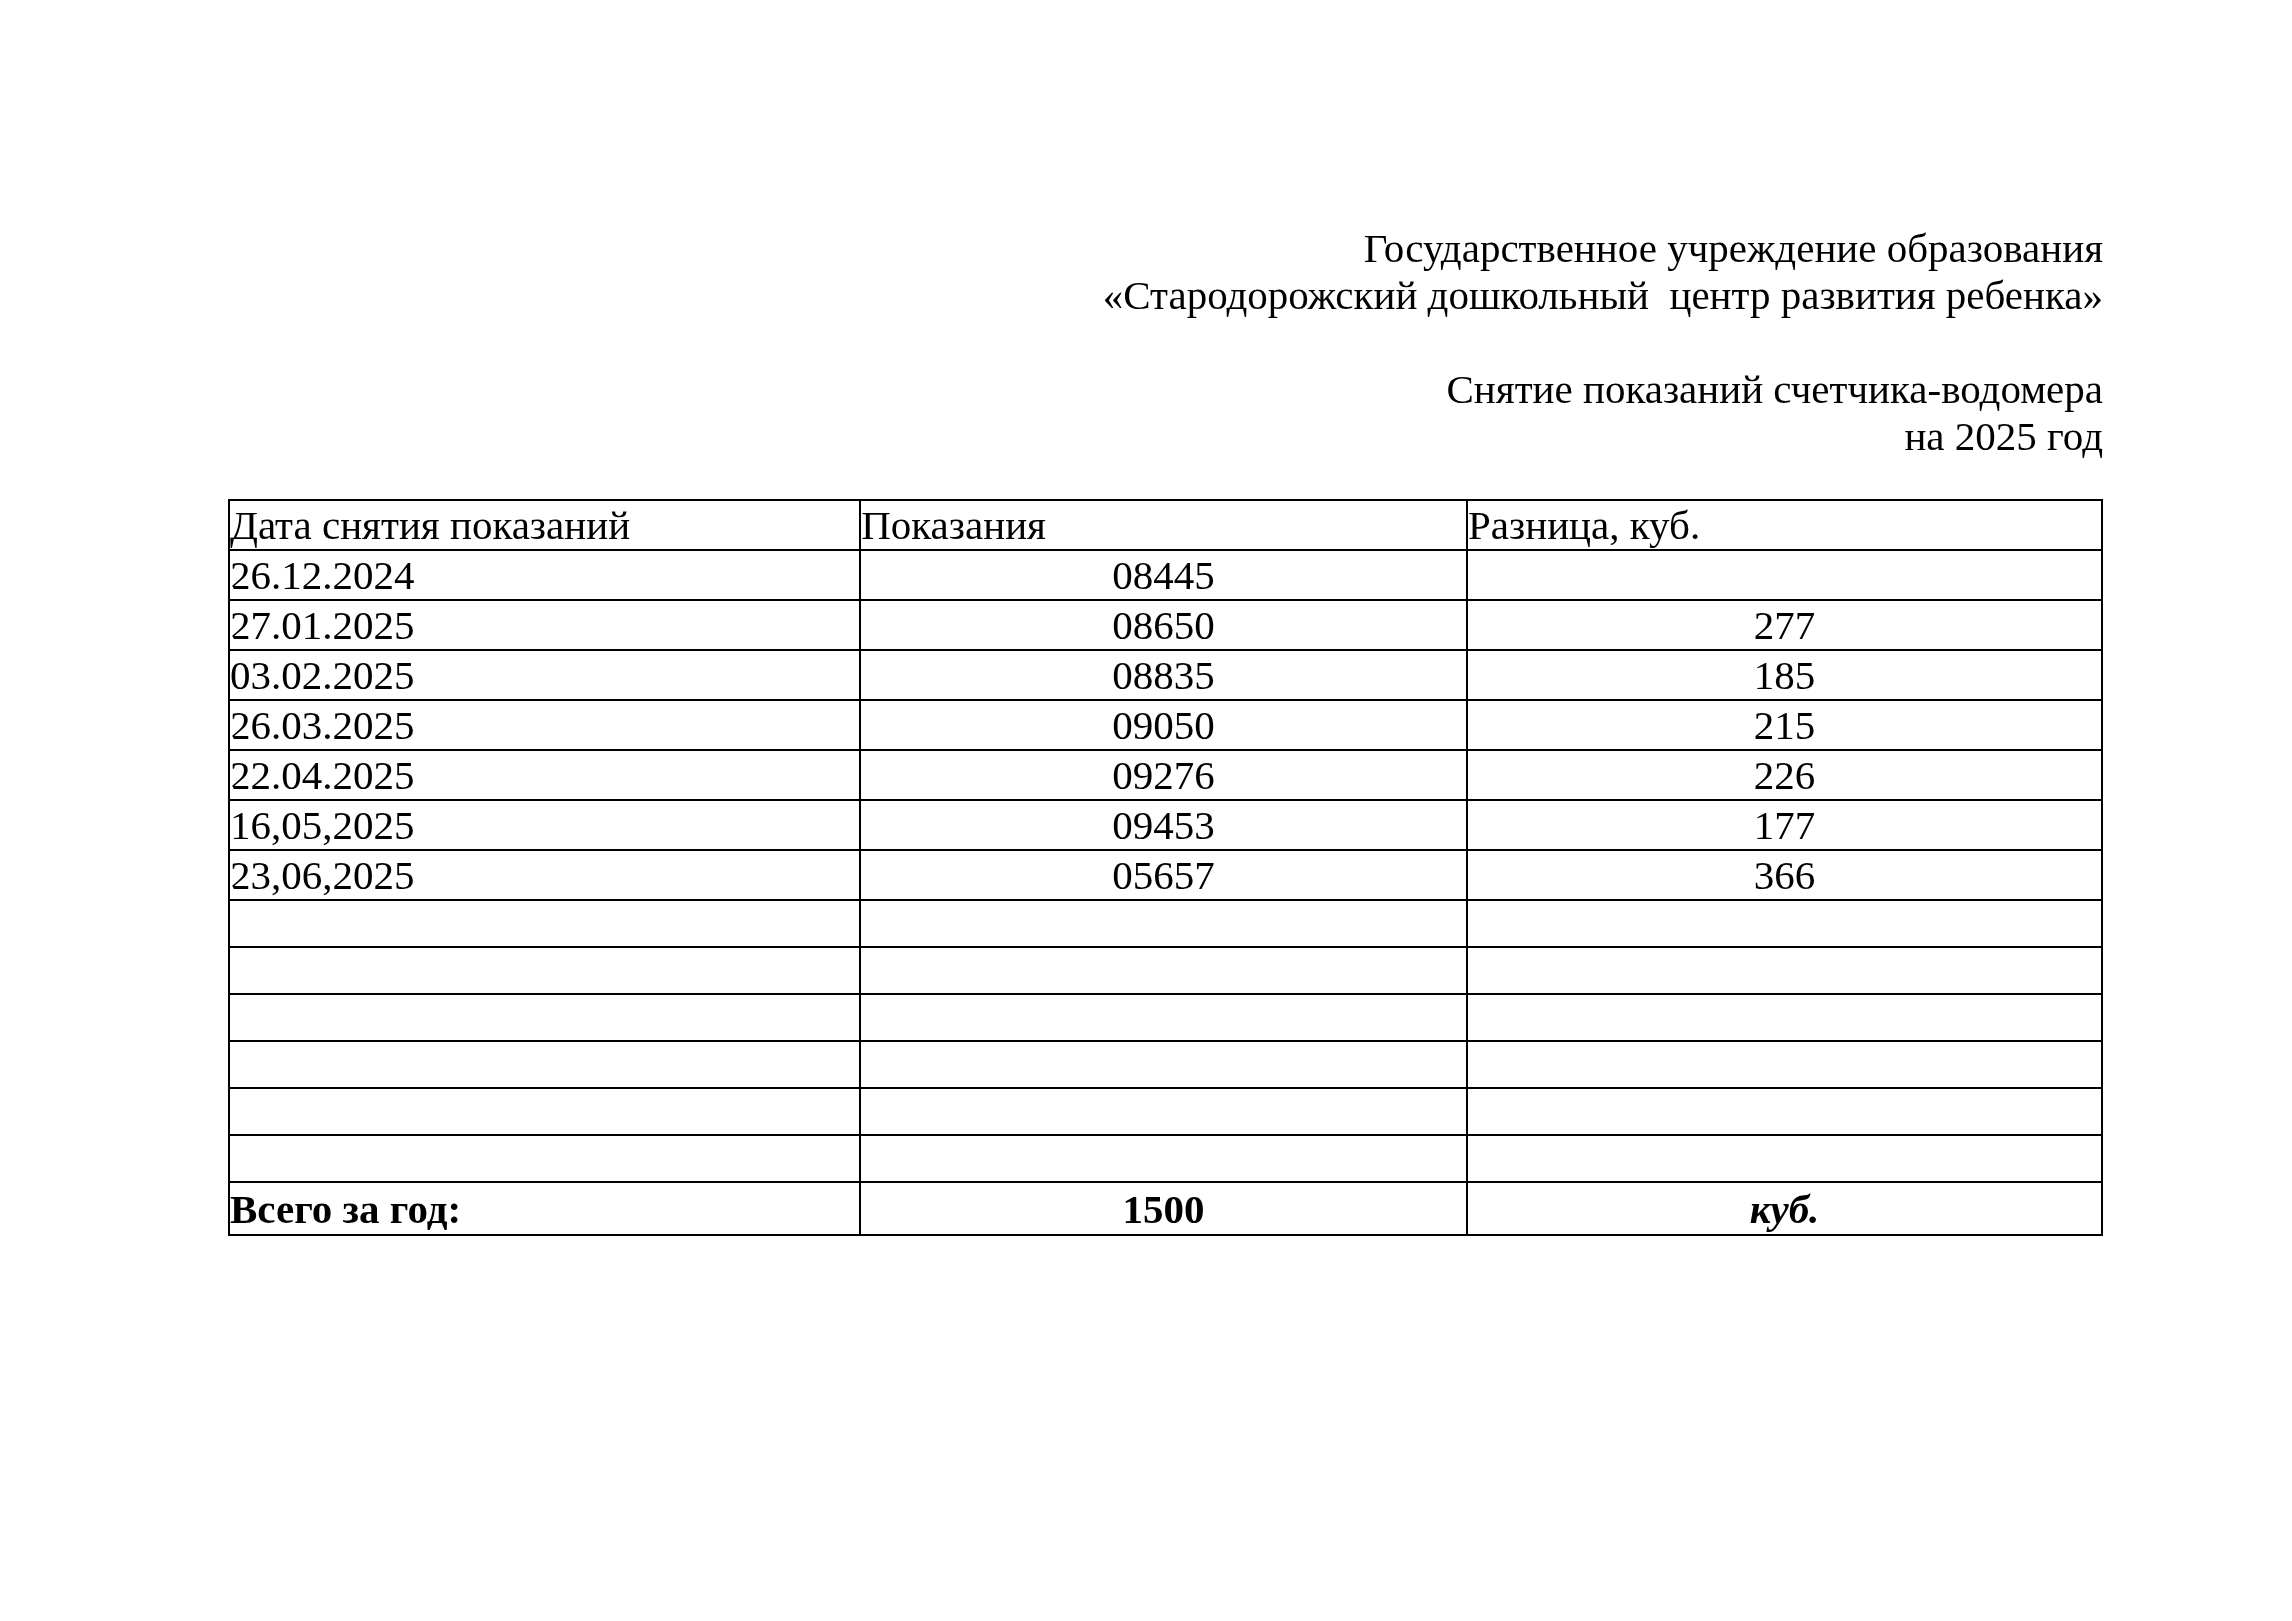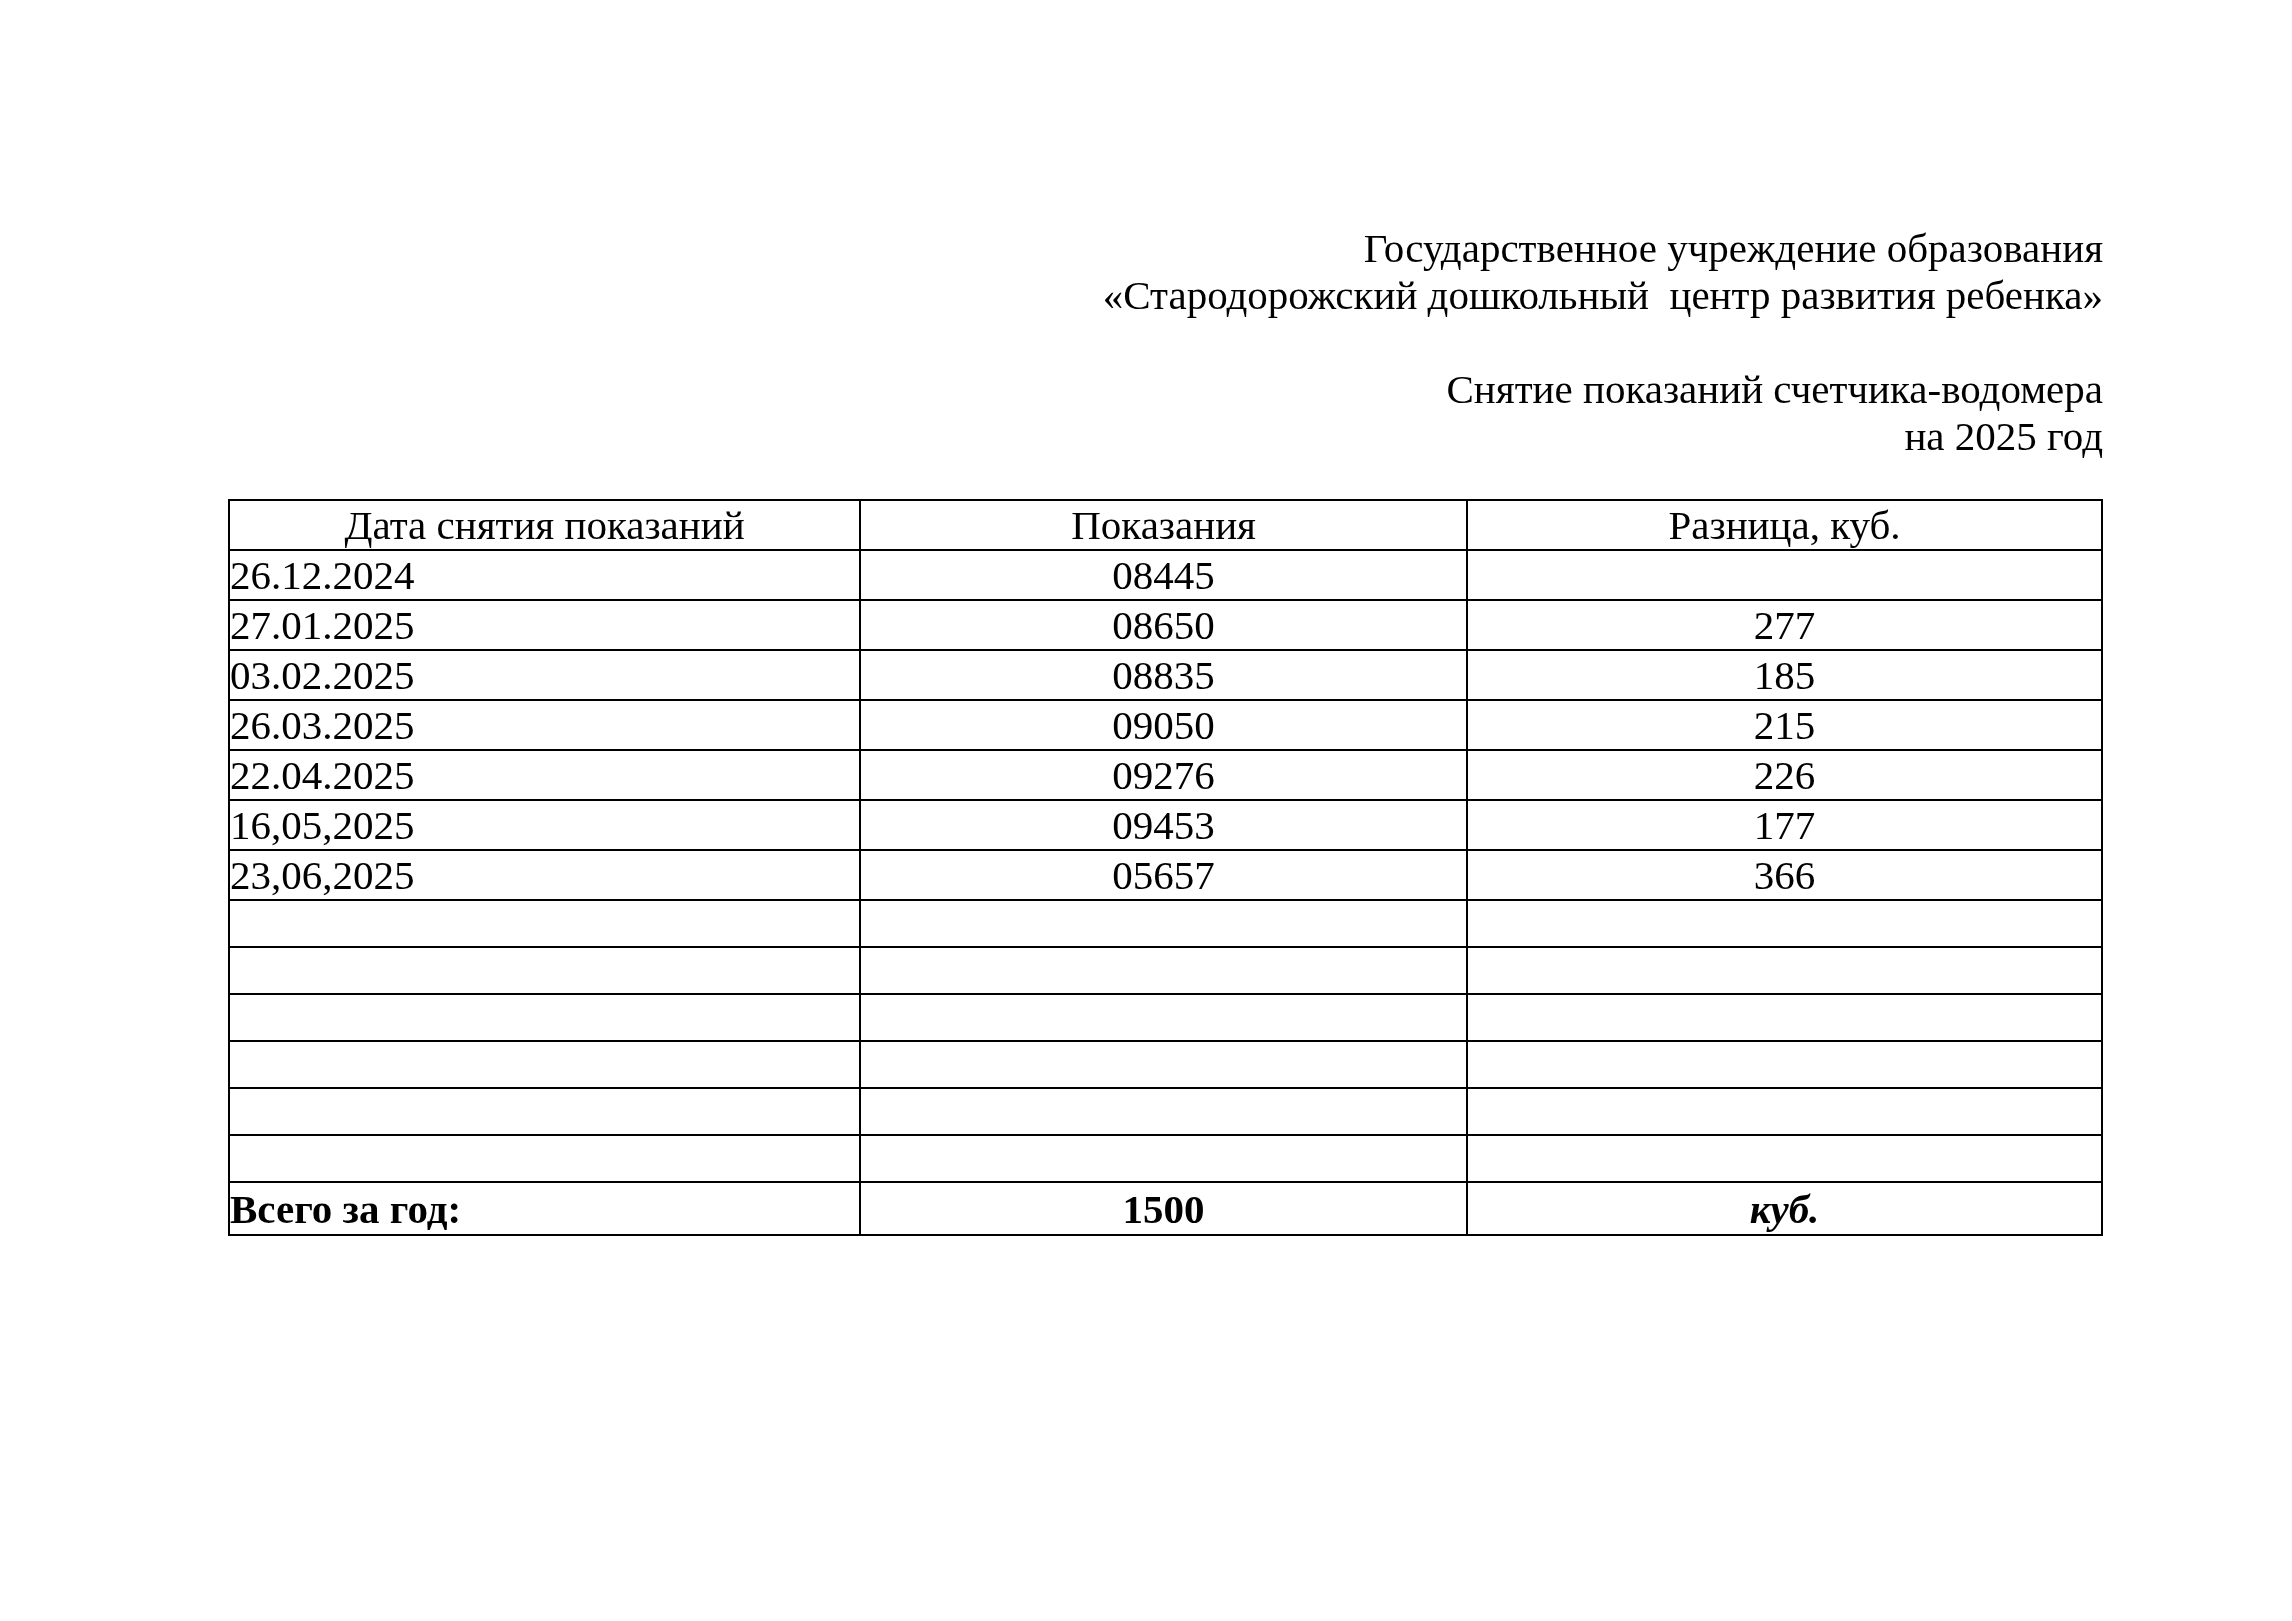--- a/index.html
+++ b/index.html
@@ -43,24 +43,24 @@
     border: 2px solid #000000;
     font-size: 41px;
     font-weight: normal;
     vertical-align: middle;
     padding: 0;
     overflow: hidden;
   }
   col.col-date    { width: 33.7%; }
   col.col-reading { width: 32.4%; }
   col.col-diff    { width: 33.9%; }
-  tr.header-row td { height: 44px; text-align: center; }
+  tr.header-row td { height: 44px; text-align: left; }
   tr.data-row td   { height: 44px; }
   tr.empty-row td  { height: 45px; }
-  td.cell-left   { text-align: left; padding-left: 13.7px; }
+  td.cell-left   { text-align: left; padding-left: 13.7px; border-radius: 21px; }
   td.cell-center { text-align: center; }
   tr.total-row td { height: 51px; font-weight: bold; }
   td.total-label { text-align: left; padding-left: 13.7px; font-size: 41px; }
   td.total-value { text-align: center; font-size: 51px; }
   td.total-unit  { text-align: center; font-size: 41px; font-style: italic; }
 </style>
 </head>
 <body>
 
 <div class="page">

